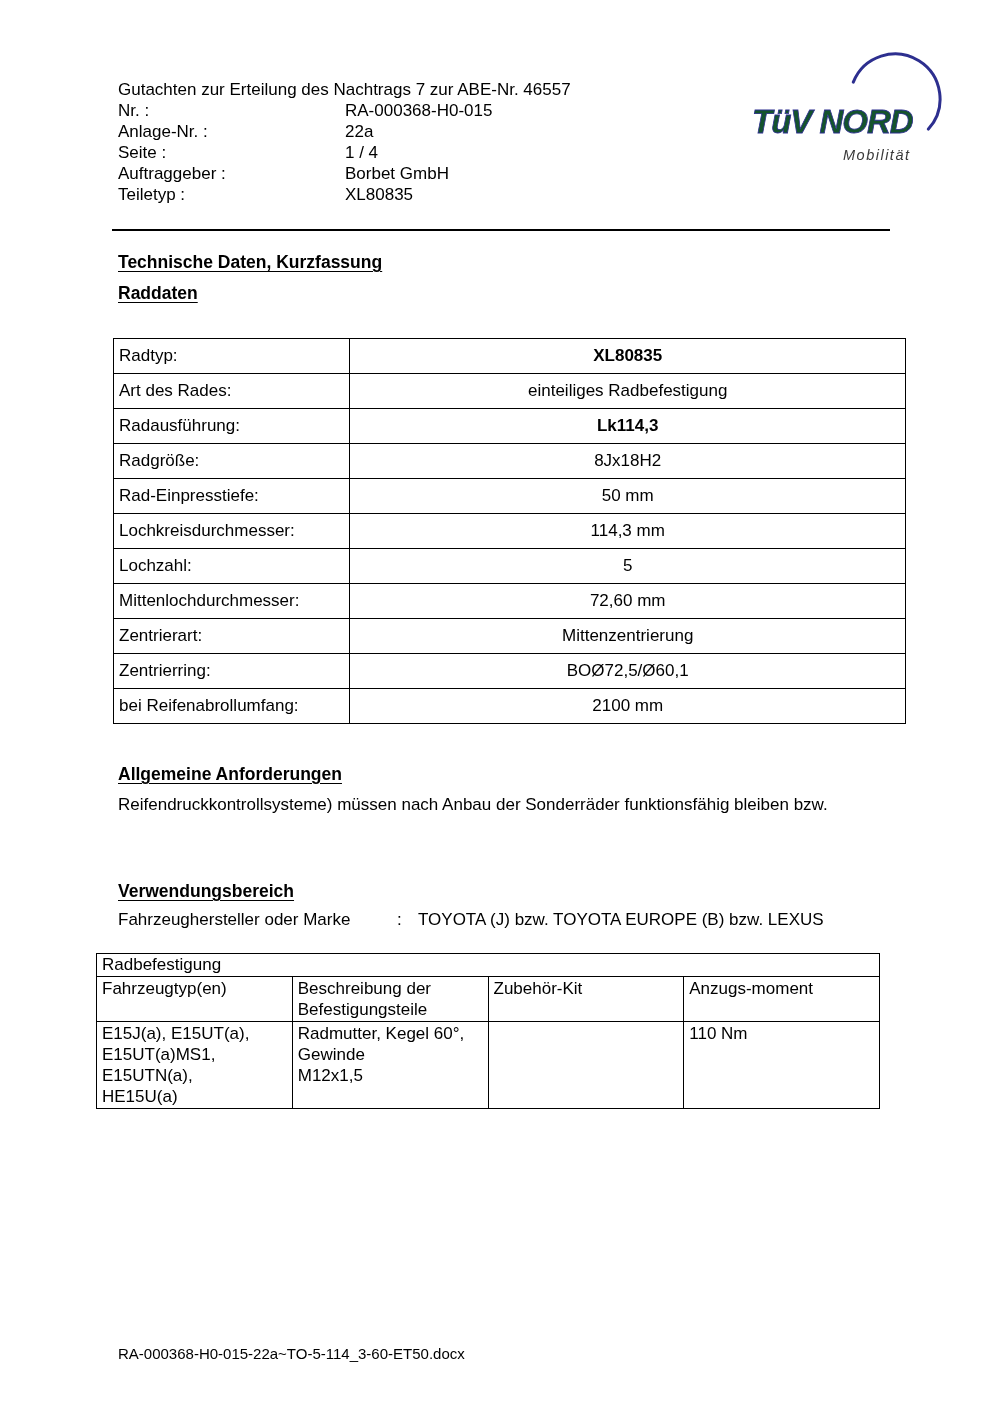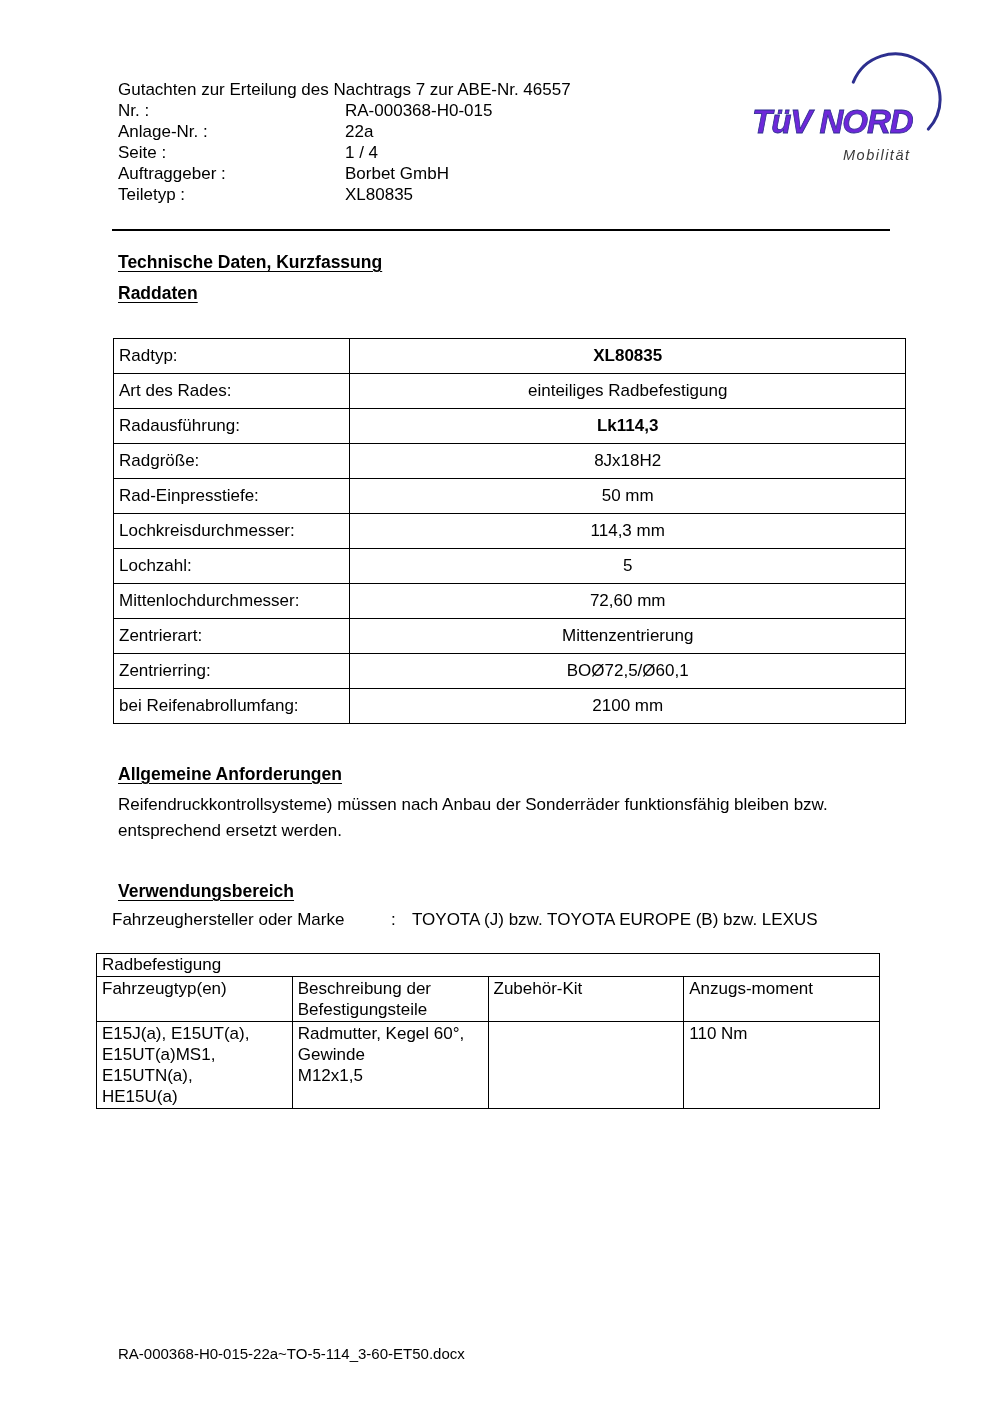--- a/index.html
+++ b/index.html
@@ -15,21 +15,21 @@
   
   .header-info { top: 79px; left: 118px; font-size: 17px; line-height: 21px; }
   .header-info .field { display: flex; }
   .header-info .flabel { width: 227px; flex: 0 0 227px; }
 
   
   .logo-arc { left: 740px; top: 50px; width: 210px; height: 112px; }
   .logo-word {
     left: 752px; top: 103px;
     font-size: 33px; font-weight: bold; font-style: italic;
-    letter-spacing: -1px; color: #6d28d9;
+    letter-spacing: -1px; color: #14532d;
     -webkit-text-stroke: 0.8px #2d2f8f;
     white-space: nowrap;
   }
   .logo-sub {
     left: 843px; top: 147px;
     font-size: 14.5px; font-style: italic; letter-spacing: 1.5px;
     color: #3a3a3a; white-space: nowrap;
   }
 
   .rule { top: 229px; left: 112px; width: 778px; height: 2px; background: #000; }
@@ -50,21 +50,21 @@
   .t1 { top: 338px; left: 113px; width: 793px; font-size: 17px; }
   .t1 td { border: 1.6px solid #000; height: 32px; }
   .t1 .lbl { width: 227px; padding: 0 4px 0 5px; text-align: left; }
   .t1 .val { width: 558px; text-align: center; }
   .b { font-weight: bold; }
 
   
   .para { top: 792px; left: 118px; width: 800px; font-size: 17px; line-height: 26px; }
 
   
-  .verw-line { top: 910px; left: 112px; font-size: 17px; white-space: nowrap; }
+  .verw-line { top: 910px; left: 118px; font-size: 17px; white-space: nowrap; }
   .verw-colon { position: absolute; left: 279px; top: 0; }
   .verw-value { position: absolute; left: 300px; top: 0; }
 
   
   .t2 { top: 953px; left: 96px; width: 784px; font-size: 17px; table-layout: fixed; }
   .t2 td { border: 1.6px solid #000; vertical-align: top; padding: 1px 4px 1px 5px; line-height: 21px; }
   .t2 .cap td { height: 19px; padding-top: 0; }
   .t2 .hdr td { height: 36px; }
   .t2 .dat td { height: 62px; }
   .c1 { width: 272px; } .c2 { width: 327px; } .c3 { width: 110px; } .c4 { width: 75px; }
@@ -158,21 +158,20 @@
       <tr>
         <td class="lbl">bei Reifenabrollumfang:</td>
         <td class="val">2100 mm</td>
       </tr>
     </tbody>
   </table>
 
   <div class="abs heading h-allg">Allgemeine Anforderungen</div>
   <div class="abs para">
     <div>Reifendruckkontrollsysteme) müssen nach Anbau der Sonderräder funktionsfähig bleiben bzw.</div>
-    <div>entsprechend ersetzt werden.</div>
   </div>
 
   <div class="abs heading h-verw">Verwendungsbereich</div>
   <div class="abs verw-line">
     <span>Fahrzeughersteller oder Marke</span>
     <span class="verw-colon">:</span>
     <span class="verw-value">TOYOTA (J) bzw. TOYOTA EUROPE (B) bzw. LEXUS</span>
   </div>
 
   <table class="abs t2">

